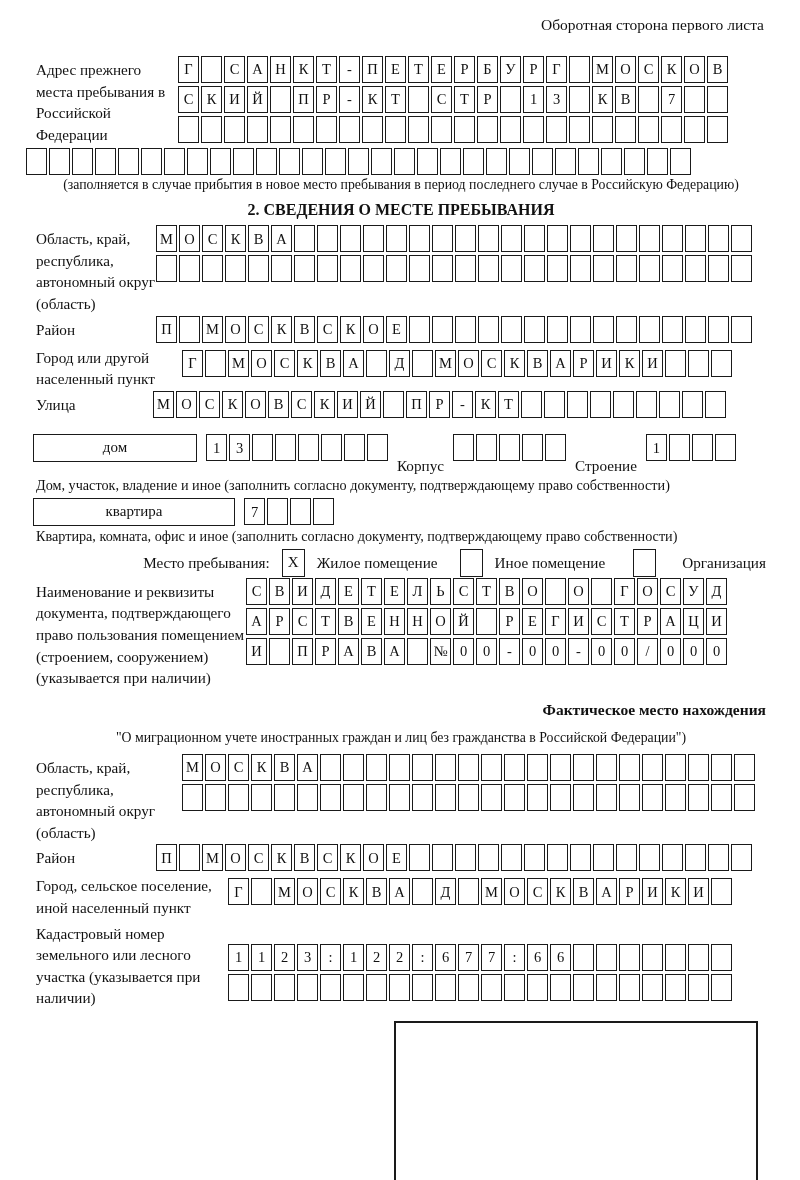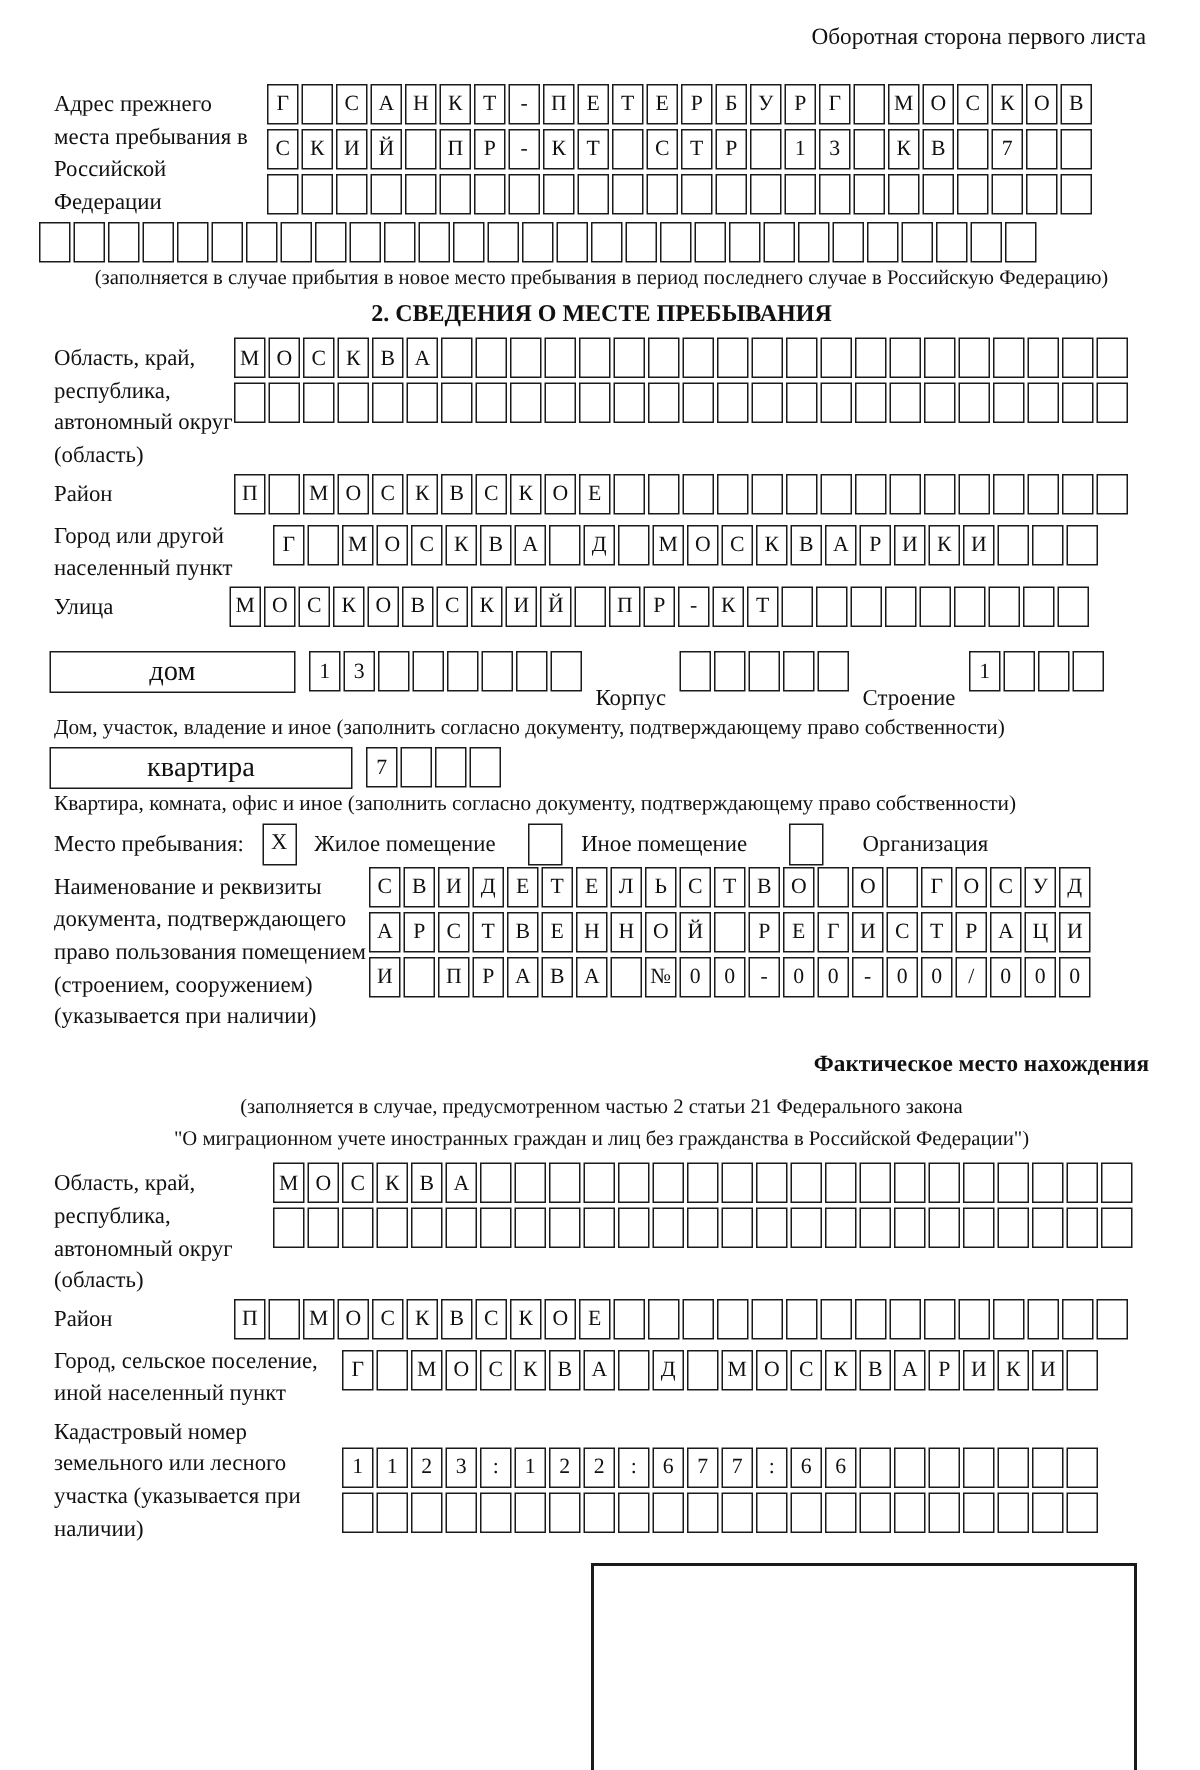--- a/index.html
+++ b/index.html
@@ -32,28 +32,28 @@
   }
   .fullrow { margin: 3px 0 2px -10px; }
 
   .note { text-align: center; font-size: 13.8px; margin: 2px 0 8px 0; }
   .sec-header { text-align: center; font-weight: bold; font-size: 16px; margin: 6px 0 6px 0; }
 
   .inline-row { display: flex; align-items: center; margin: 3px 0 2px 0; }
   .wide-box {
     border: 1.8px solid #1a1a1a; height: 26px;
     display: flex; align-items: center; justify-content: center;
-    font-size: 19px; flex: none;
+    font-size: 15px; flex: none;
   }
   .dom-box { width: 162px; margin-left: -3px; margin-right: 9px; }
   .kv-box { width: 200px; margin-left: -3px; margin-right: 9px; }
   .mid-label { font-size: 15.2px; padding: 0 9px; margin-top: 36px; }
   .caption { font-size: 14.2px; margin: 2px 0 4px 0; }
 
-  .mesto-row { display: flex; align-items: center; margin: 4px 0 1px 0; font-size: 15.2px; }
+  .mesto-row { display: flex; align-items: center; margin: 4px 0 1px 0; font-size: 15.2px; justify-content: flex-end; }
   .chk {
     width: 21px; height: 26px; border: 1.8px solid #1a1a1a; flex: none;
     display: flex; align-items: center; justify-content: center;
     font-size: 15px; margin: 0 12px;
   }
   .mesto-note { font-size: 13.8px; margin: 0 0 6px 180px; }
 
   .fact-title { text-align: right; font-weight: bold; font-size: 15.5px; margin: 12px 0 8px 0; }
   .fact-note { text-align: center; font-size: 13.8px; line-height: 1.55; margin-bottom: 6px; }
 
@@ -463,21 +463,20 @@
           <span class="cell">/</span>
           <span class="cell">0</span>
           <span class="cell">0</span>
           <span class="cell">0</span>
         </div>
     </div>
   </div>
 
   <div class="fact-title">Фактическое место нахождения</div>
   <div class="fact-note">
-    <div>(заполняется в случае, предусмотренном частью 2 статьи 21 Федерального закона</div>
     <div>"О миграционном учете иностранных граждан и лиц без гражданства в Российской Федерации")</div>
   </div>
 
   <div class="frow">
     <div class="flabel lw146">Область, край, республика, автономный округ (область)</div>
     <div class="rows">
       <div class="cellrow">
           <span class="cell">М</span>
           <span class="cell">О</span>
           <span class="cell">С</span>

